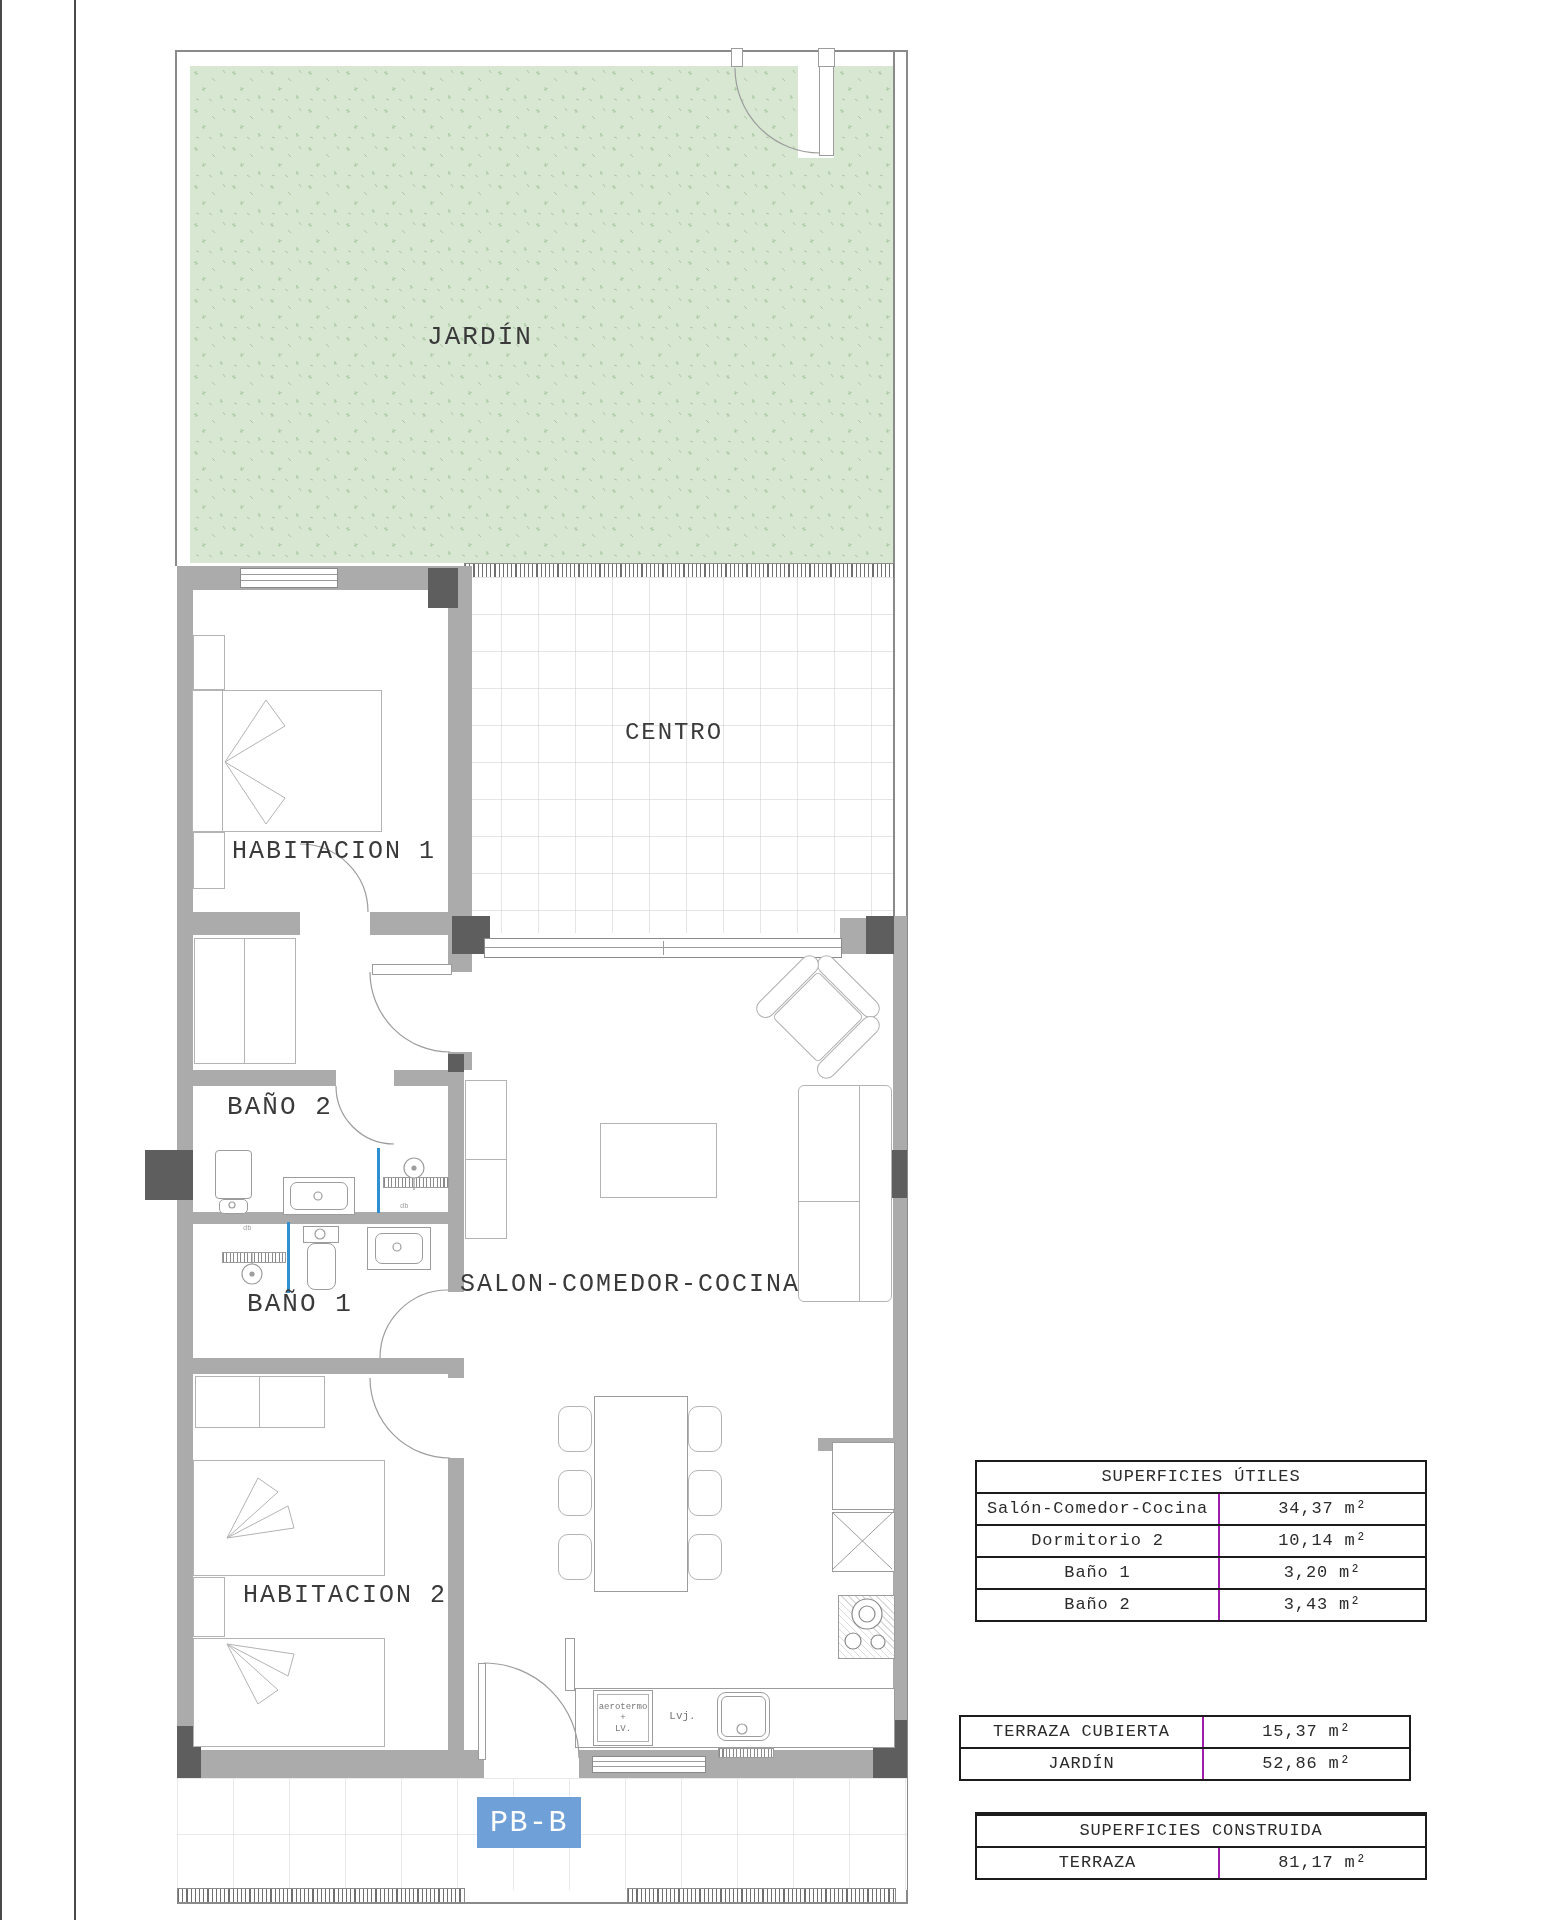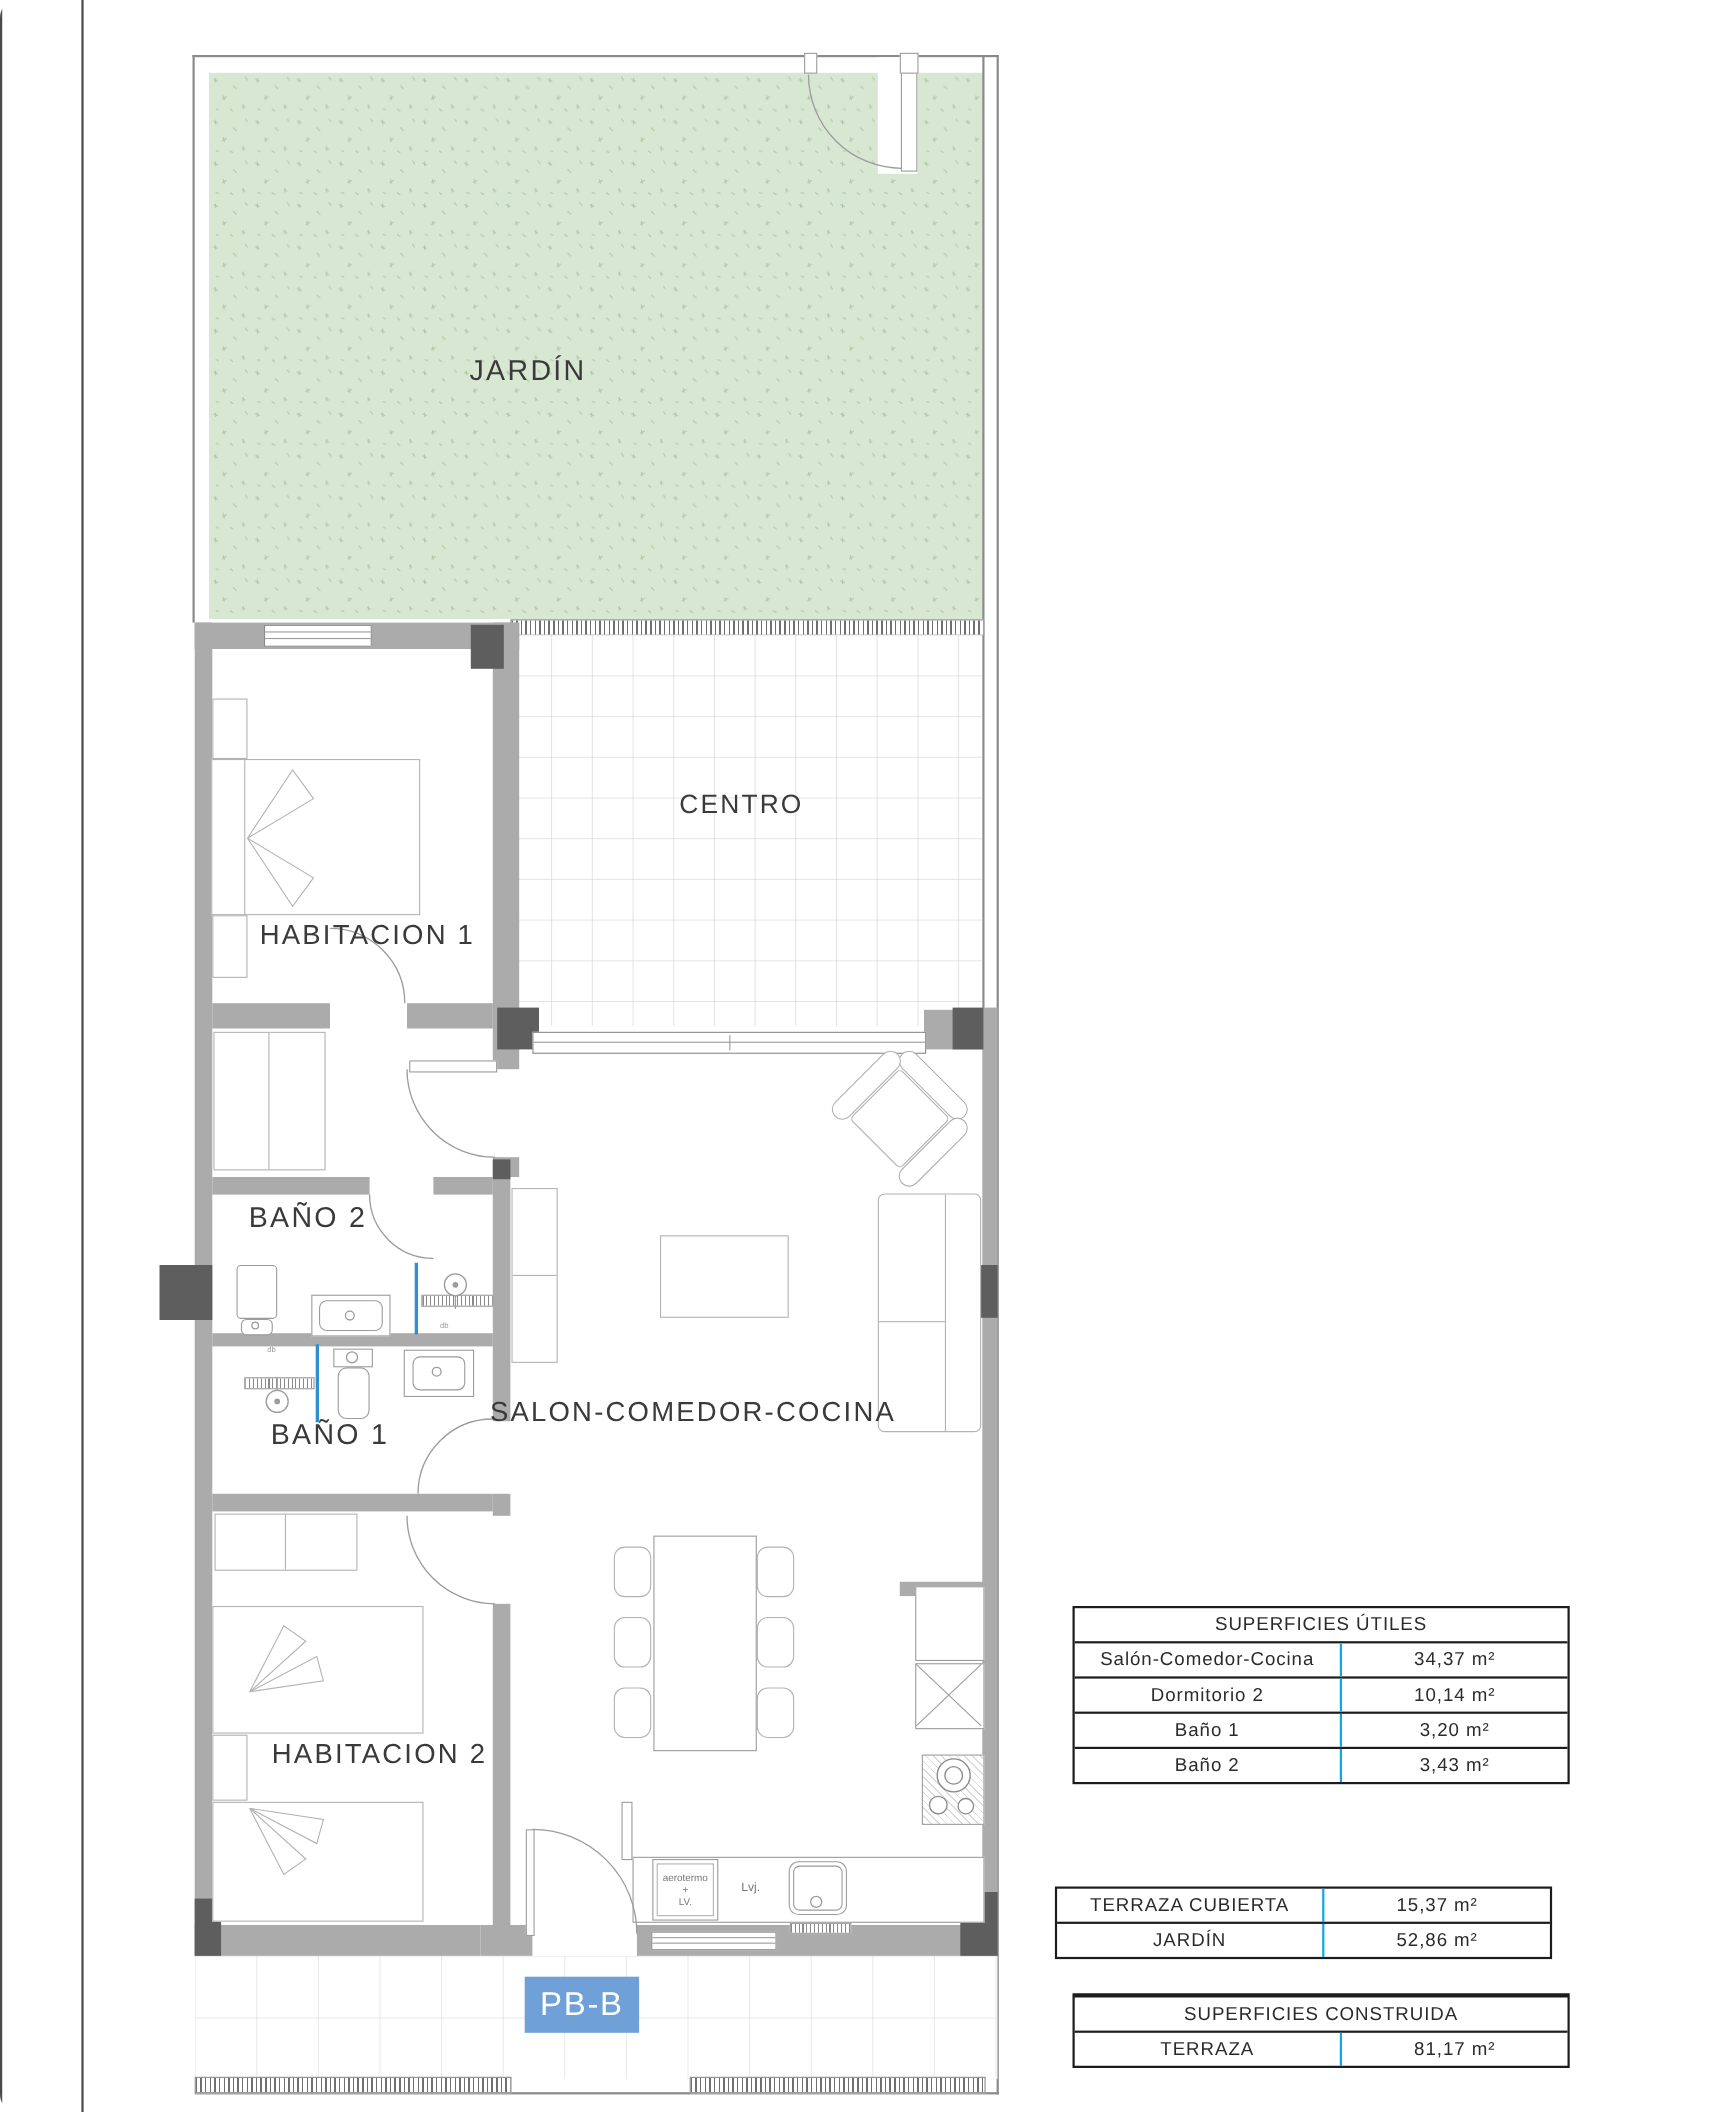--- a/index.html
+++ b/index.html
@@ -1,18 +1,18 @@
 <!DOCTYPE html>
 <html><head>
 <meta charset="utf-8">
 <style>
   html,body { margin:0; padding:0; background:#ffffff; }
   #sheet {
     position:relative; width:1564px; height:1920px; background:#fff;
-    font-family:Liberation Sans, sans-serif; overflow:hidden;border-radius:16px;
+    font-family:Liberation Mono, monospace; overflow:hidden;
   }
   .abs { position:absolute; }
   .w { position:absolute; background:#ababab; }            
   .p { position:absolute; background:#5e5e5e; }            
   .ln { position:absolute; background:#8a8a8a; }           
   .fur { position:absolute; border:1px solid #b3b3b3; background:#fff; }
   .fix { position:absolute; border:1px solid #9c9c9c; background:#fff; }
   .hatch {
     position:absolute; background:#fff;
     background-image:repeating-linear-gradient(90deg,#6f6f6f 0 1.3px,transparent 1.3px 4.2px);
@@ -32,21 +32,21 @@
   .window { position:absolute; background:#fff; border:1px solid #8a8a8a; }
   .window .wl { position:absolute; left:0; right:0; height:1px; background:#9c9c9c; }
   .chair { position:absolute; width:32px; height:44px; border:1px solid #b3b3b3; border-radius:10px; background:#fff; }
   .ptable {
     position:absolute; width:448px; border:2px solid #1c1c1c; background:#fff;
     font-size:17px; letter-spacing:.05em; color:#2b2b2b;
   }
   .ptable.thicktop { border-top-width:4px; }
   .prow { display:grid; grid-template-columns:241px 1fr; line-height:24px; }
   .prow > div { padding:3px 2px; text-align:center; }
-  .prow .val { border-left:2px solid #0ea5e9; }
+  .prow .val { border-left:2px solid #a21caf; }
   .prow + .prow, .phead + .prow, .phead + .phead { border-top:2px solid #1c1c1c; }
   .phead { text-align:center; padding:3px 0; line-height:24px; }
   #pbb {
     position:absolute; display:flex; align-items:center; justify-content:center;
     color:#fff; font-size:30px; letter-spacing:.05em;
   }
   svg { display:block; }
 </style>
 </head>
 <body>

